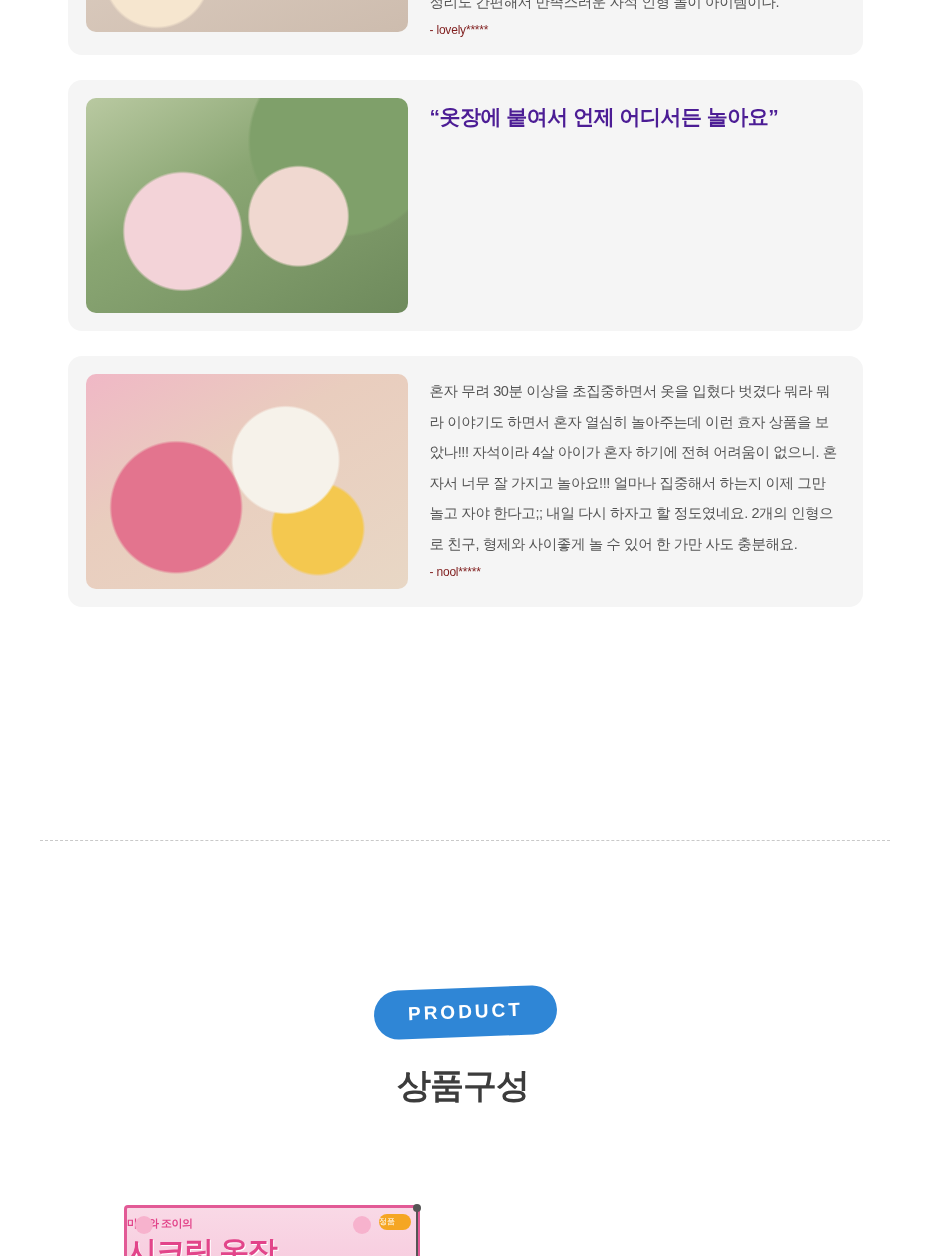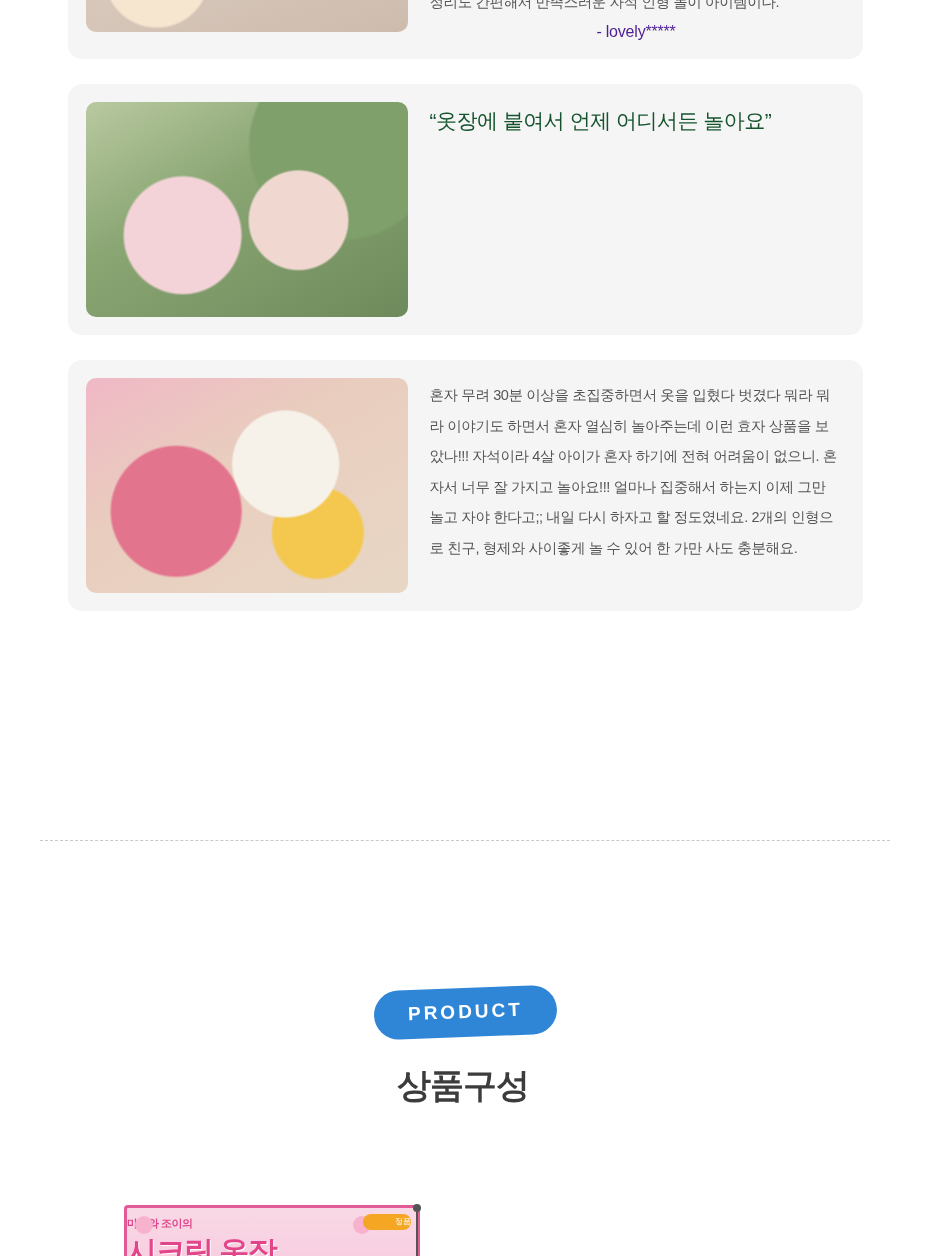--- a/index.html
+++ b/index.html
@@ -71,37 +71,37 @@
       radial-gradient(circle at 72% 72%, #f4c84f 0 16%, rgba(244,200,79,0) 17%),
       linear-gradient(150deg, #f0b8c6 0%, #e9cdbe 40%, #e8d7c5 100%);
   }
   .review-body {
     flex: 1 1 auto;
     min-width: 0;
     padding-top: 2px;
   }
   .review-title {
     font-size: 21px;
-    font-weight: 400;
-    color: #14532d;
+    font-weight: 700;
+    color: #4c1d95;
     letter-spacing: -0.5px;
     margin: 4px 0 14px 0;
     line-height: 1.2;
   }
   .review-text {
     font-size: 14.5px;
     line-height: 2.1;
     color: #555555;
     letter-spacing: -0.4px;
   }
   .review-author {
     margin-top: 6px;
-    text-align: center;
-    font-size: 16px;
-    color: #4c1d95;
+    text-align: left;
+    font-size: 12px;
+    color: #7f1d1d;
     letter-spacing: -0.2px;
   }
   .review-card.first {
     padding-top: 0;
   }
   .review-card.first .review-photo { height: 190px; margin-top: -68px; }
 
   
   .divider {
     position: absolute;
@@ -169,28 +169,28 @@
     font-size: 30px;
     font-weight: 700;
     color: #e2458a;
     letter-spacing: -1.5px;
     text-shadow: 1px 1px 0 #ffffff;
   }
   .pkg-badge {
     position: absolute;
     right: 6px;
     top: 6px;
-    width: 48px;
+    width: 32px;
     height: 16px;
     border-radius: 8px;
     background: #f5a623;
     font-size: 8px;
     color: #fff;
     line-height: 16px;
-    text-align: right;
+    text-align: left;
   }
   .pkg-left-deco, .pkg-right-deco {
     position: absolute;
     top: 8px;
     width: 18px;
     height: 18px;
     border-radius: 50%;
     background: #f7b2cd;
   }
   .pkg-left-deco { left: 8px; }
@@ -235,20 +235,21 @@
       <div class="review-photo photo-2"></div>
       <div class="review-body">
         <div class="review-title">“옷장에 붙여서 언제 어디서든 놀아요”</div>
       </div>
     </div>
 
     <div class="review-card">
       <div class="review-photo photo-3"></div>
       <div class="review-body">
         <div class="review-text">혼자 무려 30분 이상을 초집중하면서 옷을 입혔다 벗겼다 뭐라 뭐라 이야기도 하면서 혼자 열심히 놀아주는데 이런 효자 상품을 보았나!!! 자석이라 4살 아이가 혼자 하기에 전혀 어려움이 없으니. 혼자서 너무 잘 가지고 놀아요!!! 얼마나 집중해서 하는지 이제 그만 놀고 자야 한다고;; 내일 다시 하자고 할 정도였네요. 2개의 인형으로 친구, 형제와 사이좋게 놀 수 있어 한 가만 사도 충분해요.</div>
+        <div class="review-author">- nool*****</div>
       </div>
     </div>
 
   </div>
 
   <div class="divider"></div>
 
   <div class="product-section">
     <div class="product-pill">PRODUCT</div>
     <div class="product-heading">상품구성</div>

